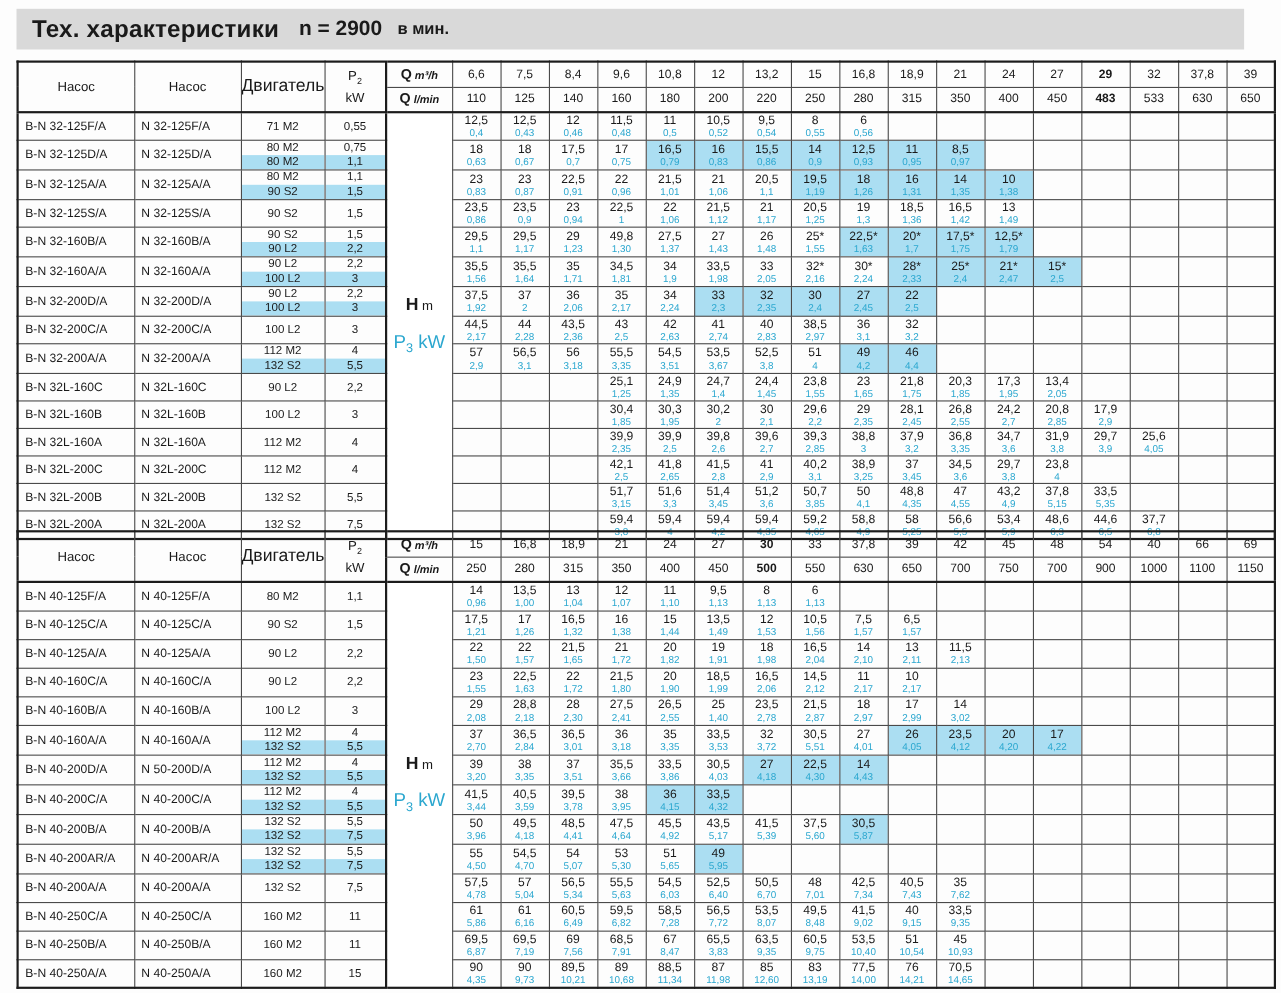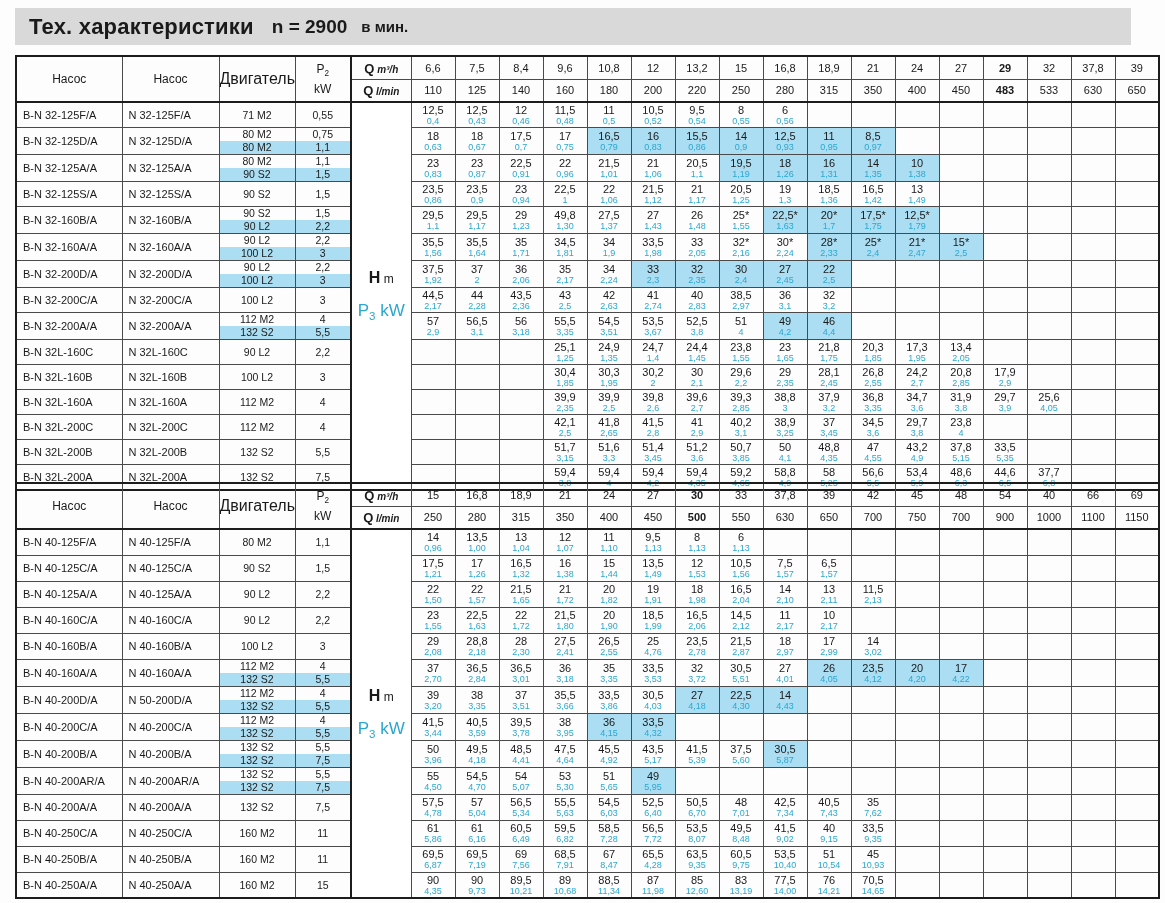--- a/index.html
+++ b/index.html
@@ -1376,21 +1376,21 @@
             <td class="dcell">
               <div class="hv">27,5</div>
               <div class="pv">2,41</div>
             </td>
             <td class="dcell">
               <div class="hv">26,5</div>
               <div class="pv">2,55</div>
             </td>
             <td class="dcell">
               <div class="hv">25</div>
-              <div class="pv">4,76</div>
+              <div class="pv">1,40</div>
             </td>
             <td class="dcell">
               <div class="hv">23,5</div>
               <div class="pv">2,78</div>
             </td>
             <td class="dcell">
               <div class="hv">21,5</div>
               <div class="pv">2,87</div>
             </td>
             <td class="dcell">
@@ -1830,21 +1830,21 @@
             <td class="dcell">
               <div class="hv">68,5</div>
               <div class="pv">7,91</div>
             </td>
             <td class="dcell">
               <div class="hv">67</div>
               <div class="pv">8,47</div>
             </td>
             <td class="dcell">
               <div class="hv">65,5</div>
-              <div class="pv">4,28</div>
+              <div class="pv">3,83</div>
             </td>
             <td class="dcell">
               <div class="hv">63,5</div>
               <div class="pv">9,35</div>
             </td>
             <td class="dcell">
               <div class="hv">60,5</div>
               <div class="pv">9,75</div>
             </td>
             <td class="dcell">

